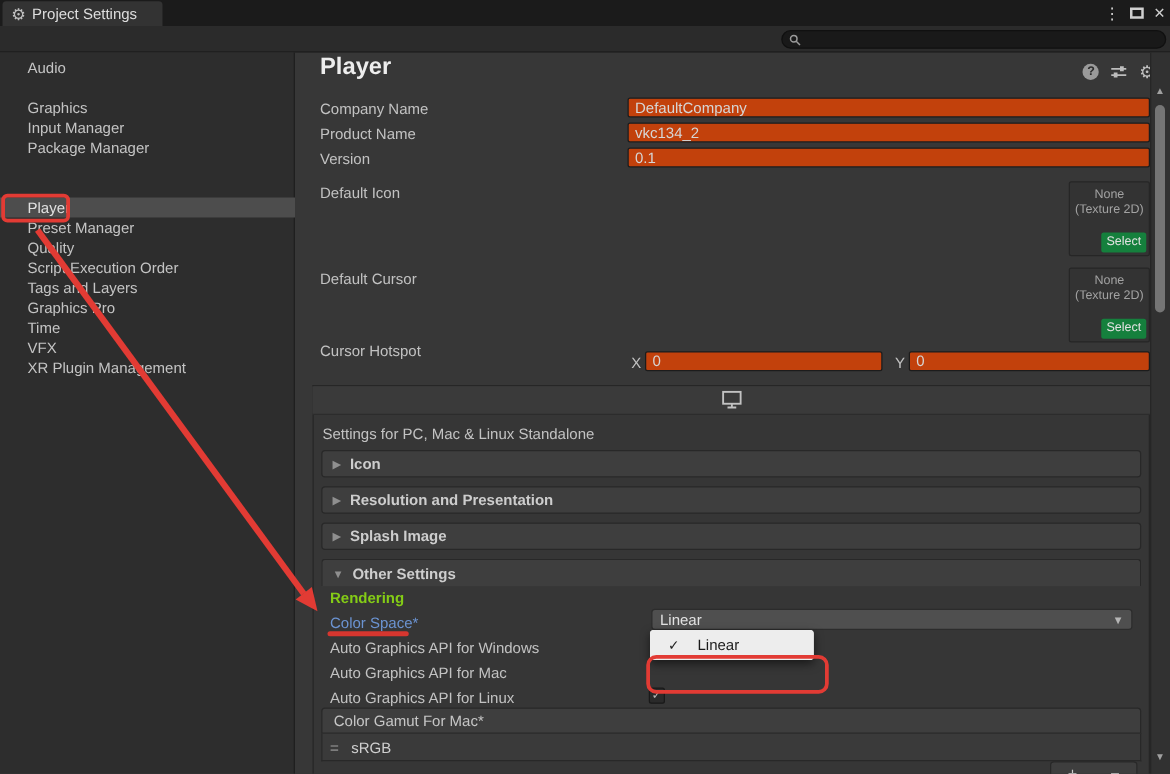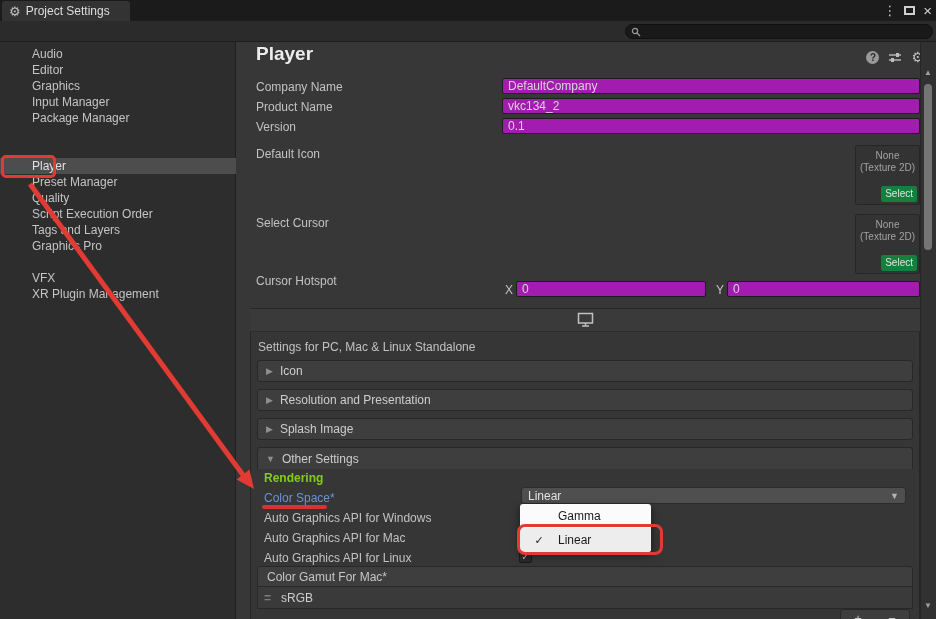--- a/index.html
+++ b/index.html
@@ -26,50 +26,50 @@
   .searchbox { left:625px; top:24px; width:308px; height:15px; background:#191919;
                border:1px solid #101010; border-radius:8px; display:flex; align-items:center;
                padding-left:5px; gap:3px; }
   .searchbox input { background:transparent; border:none; outline:none; color:#cccccc;
                      font-size:11px; width:280px; font-family:"Liberation Sans",sans-serif; }
 
   
   .sidebar { left:0; top:42px; width:236px; height:577px; background:#2d2d2d;
              border-right:1px solid #1f1f1f; }
   .side-item { position:absolute; left:0; width:236px; height:16px; line-height:16px;
-               padding-left:32px; color:#c4c4c4; white-space:nowrap; cursor:default; }
+               padding-left:22px; color:#c4c4c4; white-space:nowrap; cursor:default; }
   .side-item.sel { background:#4d4d4d; color:#e0e0e0; }
 
   
   .main-title { left:256px; top:43px; font-size:19px; font-weight:bold; color:#ededed; }
   .hdr-icons { right:12px; top:50px; display:flex; gap:9px; align-items:center; }
   .help-circ { width:13px; height:13px; border-radius:50%; background:#9a9a9a; color:#2b2b2b;
                font-size:10px; font-weight:bold; text-align:center; line-height:13px; }
   .lbl { position:absolute; left:256px; color:#c2c2c2; white-space:nowrap; }
-  .txt-input { position:absolute; background:#a21caf; border:1px solid #1c1c1c;
+  .txt-input { position:absolute; background:#c2410c; border:1px solid #1c1c1c;
                border-radius:2px; height:16px; line-height:14px; padding-left:5px;
                color:#d6d6d6; }
   .tex-box { position:absolute; left:855px; width:65px; height:60px; background:#333333;
              border:1px solid #262626; border-radius:2px; text-align:center; color:#a2a2a2;
              font-size:10px; padding-top:4px; line-height:12px; }
   .select-btn { position:absolute; right:2px; bottom:2px; background:#15803d; color:#e2e2e2;
                 font-size:10px; line-height:12px; padding:2px 4px; border-radius:2px; }
   .axis-lab { position:absolute; color:#c2c2c2; }
 
   
   .plat-box { left:250px; top:308px; width:670px; height:311px; background:#363636;
               border:1px solid #262626; border-bottom:none; }
   .plat-strip { left:250px; top:309px; width:670px; height:23px; background:#3a3a3a;
                 border-bottom:1px solid #2c2c2c; display:flex; justify-content:center;
                 align-items:center; }
   .sec-box { position:absolute; left:257px; width:656px; height:22px; background:#3e3e3e;
              border:1px solid #282828; border-radius:3px; display:flex; align-items:center;
              padding-left:8px; gap:7px; }
   .sec-box .arr { color:#8f8f8f; font-size:9px; }
-  .sec-box .sec-lab { font-weight:normal; color:#cdcdcd; }
+  .sec-box .sec-lab { font-weight:bold; color:#cdcdcd; }
   .bold-lab { font-weight:bold; color:#84cc16; }
   .link-lab { cursor:pointer; }
 
   .dropdown { left:521px; top:487px; width:385px; height:17px; background:#4f4f4f;
               border:1px solid #2c2c2c; border-radius:3px; display:flex; align-items:center;
               padding-left:6px; color:#e2e2e2; }
   .dd-caret { position:absolute; right:6px; top:3px; color:#b5b5b5; font-size:9px; }
 
   .chkbox { left:519px; top:550px; width:13px; height:13px; background:#2a2a2a;
             border:1px solid #191919; border-radius:2px; color:#b8b8b8; font-size:10px;
@@ -133,30 +133,30 @@
 <div class="abs searchbox">
   <svg class="mono-icon-svg" width="10" height="10" viewBox="0 0 10 10">
     <circle cx="4" cy="4" r="2.6" fill="none" stroke="#9a9a9a" stroke-width="1.2"></circle>
     <line x1="6" y1="6" x2="9" y2="9" stroke="#9a9a9a" stroke-width="1.2"></line>
   </svg>
   <input type="text" value="" style="">
 </div>
 
 <div class="abs sidebar">
   <div class="side-item" style="top:4px">Audio</div>
-  <div class="side-item" style="top:20px">Editor</div>
   <div class="side-item" style="top:36px">Graphics</div>
   <div class="side-item" style="top:52px">Input Manager</div>
   <div class="side-item" style="top:68px">Package Manager</div>
   <div class="side-item sel" style="top:116px">Player</div>
   <div class="side-item" style="top:132px">Preset Manager</div>
   <div class="side-item" style="top:148px">Quality</div>
   <div class="side-item" style="top:164px">Script Execution Order</div>
   <div class="side-item" style="top:180px">Tags and Layers</div>
   <div class="side-item" style="top:196px">Graphics Pro</div>
+  <div class="side-item" style="top:212px">Time</div>
   <div class="side-item" style="top:228px">VFX</div>
   <div class="side-item" style="top:244px">XR Plugin Management</div>
 </div>
 
 <div class="abs main-title">Player</div>
 <div class="abs hdr-icons">
   <span class="help-circ">?</span>
   <svg class="mono-icon-svg" width="14" height="13" viewBox="0 0 14 13">
     <line x1="1" y1="4" x2="13" y2="4" stroke="#bdbdbd" stroke-width="1.4"></line>
     <line x1="1" y1="9" x2="13" y2="9" stroke="#bdbdbd" stroke-width="1.4"></line>
@@ -175,21 +175,21 @@
 <div class="abs lbl" style="top:120px">Version</div>
 <div class="txt-input" style="left:502px; top:118px; width:418px">0.1</div>
 
 <div class="abs lbl" style="top:147px">Default Icon</div>
 <div class="tex-box" style="top:145px">
   <div>None</div>
   <div>(Texture 2D)</div>
   <div class="select-btn">Select</div>
 </div>
 
-<div class="abs lbl" style="top:216px">Select Cursor</div>
+<div class="abs lbl" style="top:216px">Default Cursor</div>
 <div class="tex-box" style="top:214px">
   <div>None</div>
   <div>(Texture 2D)</div>
   <div class="select-btn">Select</div>
 </div>
 
 <div class="abs lbl" style="top:274px">Cursor Hotspot</div>
 <div class="axis-lab" style="left:505px; top:283px">X</div>
 <div class="txt-input" style="left:516px; top:281px; width:190px">0</div>
 <div class="axis-lab" style="left:716px; top:283px">Y</div>
@@ -241,24 +241,20 @@
 <div class="abs gamut-row">
   <span class="drag-handle">=</span>
   <span>sRGB</span>
 </div>
 <div class="abs list-footer">
   <span>+</span>
   <span>−</span>
 </div>
 
 <div class="abs popup">
-  <div class="popup-item">
-    <span class="gutter"></span>
-    <span>Gamma</span>
-  </div>
   <div class="popup-item checked-row">
     <span class="gutter">✓</span>
     <span>Linear</span>
   </div>
 </div>
 
 <div class="abs scrollbar"></div>
 <div class="sb-arrow" style="top:68px">▲</div>
 <div class="abs sb-thumb"></div>
 <div class="sb-arrow" style="top:601px">▼</div>

